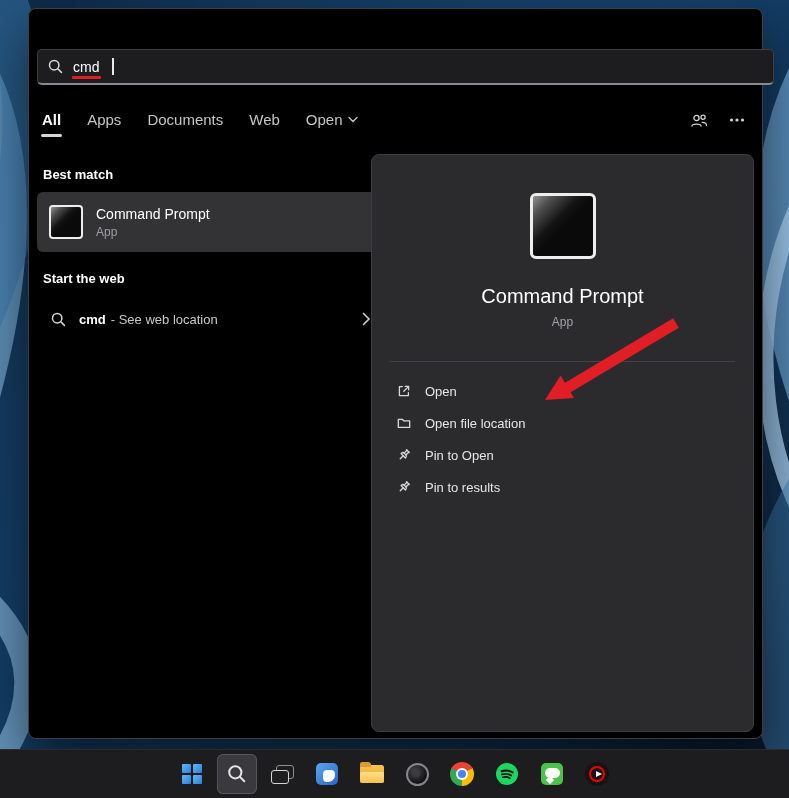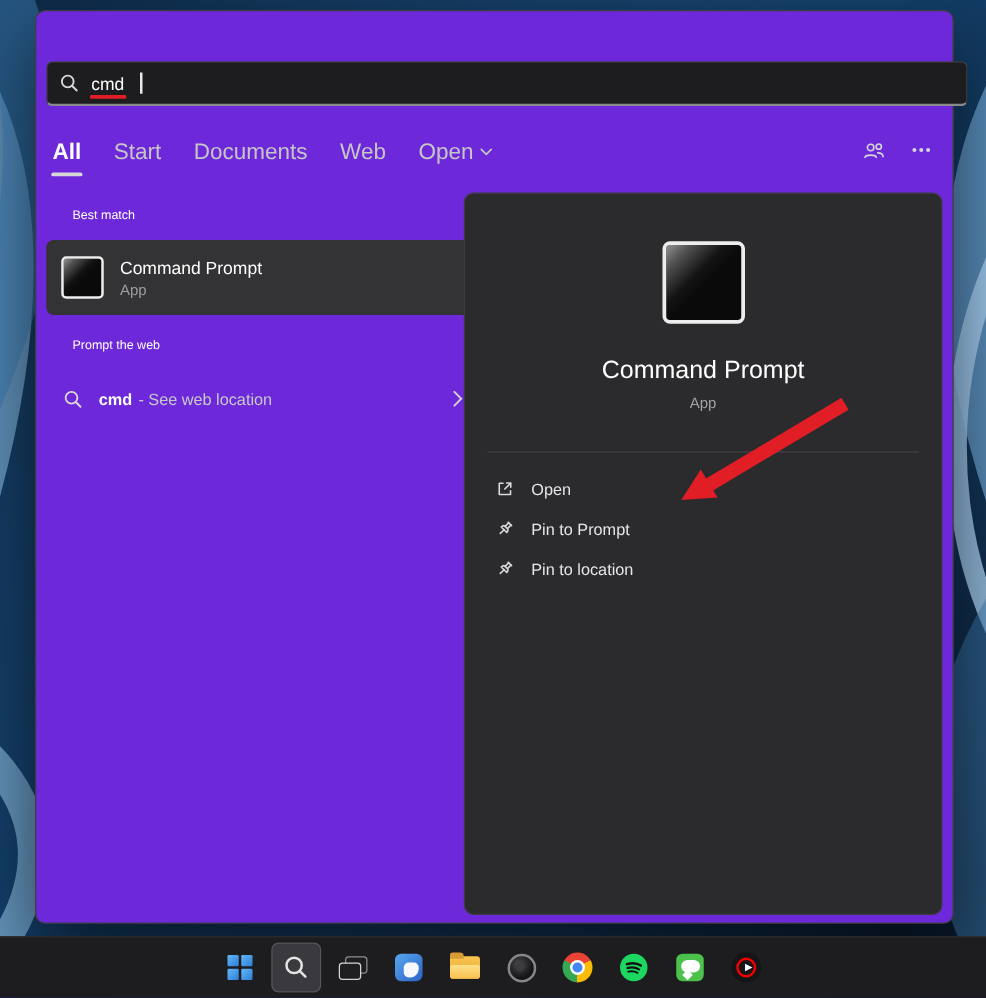--- a/index.html
+++ b/index.html
@@ -3,45 +3,45 @@
 <meta charset="utf-8">
 <style>
   html,body{margin:0;padding:0;background:#06101d;}
   body{width:789px;height:798px;overflow:hidden;}
   .stage{position:relative;width:789px;height:798px;overflow:hidden;
          font-family:"Liberation Sans",sans-serif;-webkit-font-smoothing:antialiased;}
   .wallpaper{position:absolute;inset:0;z-index:0;}
 
   
   .search-panel{position:absolute;left:28px;top:8px;width:733px;height:729px;
-    background:#6d28d9;border:1px solid #3e3e42;border-radius:8px;z-index:2;
+    background:#000000;border:1px solid #3e3e42;border-radius:8px;z-index:2;
     box-shadow:0 24px 60px rgba(0,0,0,.6);}
 
   .search-box{position:absolute;left:8px;top:40px;width:715px;height:33px;
     background:#1d1d1f;border:1px solid #404043;border-bottom:2px solid #8a8a8e;
     border-radius:5px;display:flex;align-items:center;padding:0 10px;gap:10px;}
   .mag-icon{flex:none;display:flex;}
   .query-wrap{position:relative;display:inline-flex;align-items:center;}
   .query{color:#ffffff;font-size:14px;line-height:1;}
   .annotation-underline{position:absolute;left:-1px;right:-2px;bottom:-5px;height:3px;
     background:#e11d25;border-radius:1px;}
   .caret{width:1.5px;height:17px;background:#e8e8e8;margin-left:3px;}
 
   
   .tabs{position:absolute;left:12px;top:100px;right:16px;height:36px;
     display:flex;align-items:flex-start;gap:24px;}
-  .tab{position:relative;color:#c6c6c8;font-size:18px;padding:2px 1px 12px;
+  .tab{position:relative;color:#c6c6c8;font-size:15px;padding:2px 1px 12px;
     display:flex;align-items:center;gap:5px;cursor:default;white-space:nowrap;}
   .tab.active{color:#fff;font-weight:700;}
   .tab.active::after{content:"";position:absolute;left:0;right:0;bottom:3px;height:3px;
     border-radius:2px;background:#d6d6d6;}
   .tabs-right{margin-left:auto;display:flex;align-items:center;gap:20px;padding-top:3px;}
 
   
-  .section-label{position:absolute;left:14px;color:#ffffff;font-size:10px;font-weight:400;margin-left:15px;}
+  .section-label{position:absolute;left:14px;color:#ffffff;font-size:13px;font-weight:700;}
   .label-best{top:158px;}
   .label-web{top:262px;}
 
   .result-card{position:absolute;left:8px;top:183px;width:320px;height:60px;
     background:#333336;border-radius:6px;display:flex;align-items:center;
     padding:0 12px;gap:13px;cursor:default;}
   .result-title{color:#ffffff;font-size:14px;}
   .result-sub{color:#9e9ea2;font-size:12px;margin-top:3px;}
 
   .cmd-icon{background:#0a0a0a;border:2px solid #ededed;border-radius:4px;
@@ -174,21 +174,21 @@
         <span class="annotation-underline"></span>
       </span>
       <span class="caret"></span>
     </div>
 
     <div class="tabs">
       <div class="tab active">
         <span>All</span>
       </div>
       <div class="tab">
-        <span>Start</span>
+        <span>Apps</span>
       </div>
       <div class="tab">
         <span>Documents</span>
       </div>
       <div class="tab">
         <span>Web</span>
       </div>
       <div class="tab">
         <span>Open</span>
         <svg width="10" height="7" viewBox="0 0 10 7" fill="none" stroke="#c6c6c8" stroke-width="1.4" stroke-linecap="round">
@@ -217,21 +217,21 @@
     <div class="section-label label-best">Best match</div>
 
     <div class="result-card">
       <div class="cmd-icon cmd-small"></div>
       <div>
         <div class="result-title">Command Prompt</div>
         <div class="result-sub">App</div>
       </div>
     </div>
 
-    <div class="section-label label-web">Prompt the web</div>
+    <div class="section-label label-web">Start the web</div>
 
     <div class="web-row">
       <span class="mag-icon">
         <svg width="15" height="15" viewBox="0 0 15 15" fill="none" stroke="#d9d9db" stroke-width="1.5" stroke-linecap="round">
           <circle cx="6.2" cy="6.2" r="4.7"></circle>
             <path d="M9.8 9.8L13.4 13.4"></path>
         </svg>
       </span>
       <span class="web-text">
         <span class="web-query">cmd</span>
@@ -256,49 +256,57 @@
             <svg width="16" height="16" viewBox="0 0 16 16" fill="none" stroke="#d9d9db" stroke-width="1.3" stroke-linecap="round" stroke-linejoin="round">
               <path d="M6.4 3.6H3.4v9h9v-3"></path>
                 <path d="M9.2 3.4h3.4v3.4"></path>
                 <path d="M12.4 3.6L7.8 8.2"></path>
             </svg>
           </span>
           <span class="action-label">Open</span>
         </div>
 
 
+        <div class="action-row">
+          <span class="action-icon">
+            <svg width="16" height="16" viewBox="0 0 16 16" fill="none" stroke="#d9d9db" stroke-width="1.3" stroke-linecap="round" stroke-linejoin="round">
+              <path d="M2.3 12.4V4.3h4l1.4 1.5h6v6.6z"></path>
+            </svg>
+          </span>
+          <span class="action-label">Open file location</span>
+        </div>
 
         <div class="action-row">
           <span class="action-icon">
             <svg width="16" height="16" viewBox="0 0 16 16" fill="none" stroke="#d9d9db" stroke-width="1.3" stroke-linecap="round" stroke-linejoin="round">
               <g transform="rotate(45 8 8)">
                 <path d="M6.1 2.5h3.8"></path>
                   <path d="M6.7 2.5v4.1"></path>
                   <path d="M9.3 2.5v4.1"></path>
                 <path d="M4.9 9.1h6.2c0-1.6-1-2.5-1.7-2.5H6.6c-.7 0-1.7.9-1.7 2.5z"></path>
                 <path d="M8 9.1v4.2"></path>
               </g>
             </svg>
           </span>
-          <span class="action-label">Pin to Prompt</span>
+          <span class="action-label">Pin to Open</span>
         </div>
 
         <div class="action-row">
           <span class="action-icon">
             <svg width="16" height="16" viewBox="0 0 16 16" fill="none" stroke="#d9d9db" stroke-width="1.3" stroke-linecap="round" stroke-linejoin="round">
               <g transform="rotate(45 8 8)">
                 <path d="M6.1 2.5h3.8"></path>
                   <path d="M6.7 2.5v4.1"></path>
                   <path d="M9.3 2.5v4.1"></path>
                 <path d="M4.9 9.1h6.2c0-1.6-1-2.5-1.7-2.5H6.6c-.7 0-1.7.9-1.7 2.5z"></path>
                 <path d="M8 9.1v4.2"></path>
               </g>
             </svg>
           </span>
-          <span class="action-label">Pin to location</span>
+          <span class="action-label">Pin to results</span>
         </div>
       </div>
     </div>
   </div>
 
   <svg class="arrow-overlay" viewBox="0 0 789 798">
     <line x1="676" y1="323" x2="567" y2="388" stroke="#e11d25" stroke-width="11"></line>
     <polygon points="545,400 560.6,375.5 574,397.9" fill="#e11d25"></polygon>
   </svg>
 

